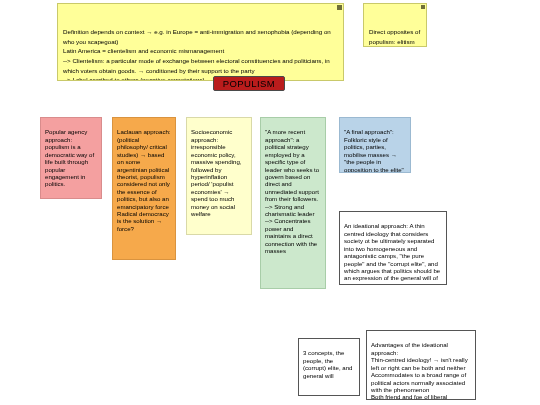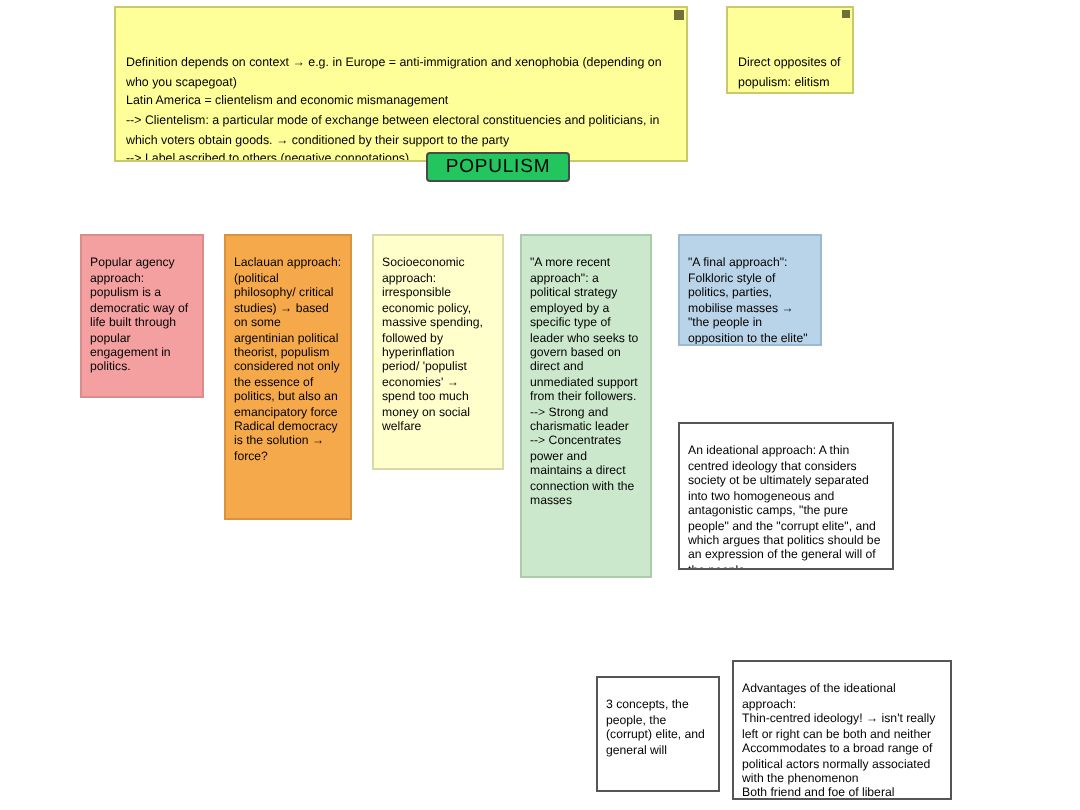--- a/index.html
+++ b/index.html
@@ -47,21 +47,21 @@
     background: #ffff99;
     border: 1px solid #c9c96a;
     padding: 4px 4px 3px 5px;
     font-size: 6.2px;
     line-height: 1.55;
   }
   .central-label {
     position: absolute;
     left: 213px; top: 76px;
     width: 72px;  height: 15px;
-    background: #22c55e;
+    background: #b91c1c;
     border: 1px solid #4a4a4a;
     border-radius: 2px;
     box-sizing: border-box;
     display: flex;
     align-items: center;
     justify-content: center;
     font-size: 9.5px;
     letter-spacing: 0.4px;
     color: #000;
   }

